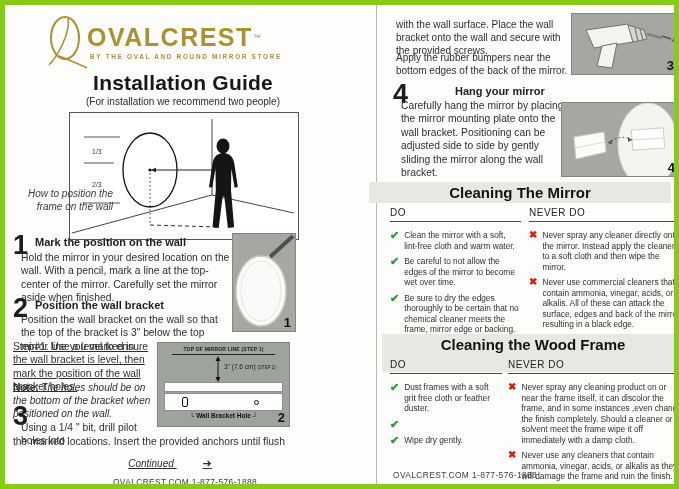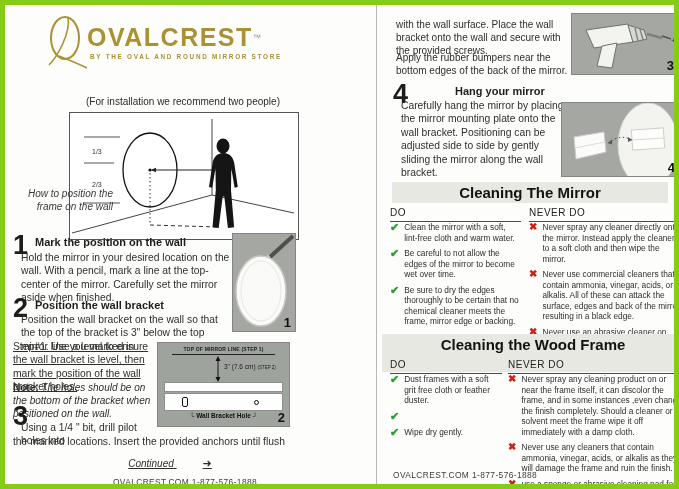--- a/index.html
+++ b/index.html
@@ -42,21 +42,21 @@
   .f2-bar-top { position:absolute; top:39px; left:6px; right:6px; height:8px; background:#fefefe; border:1px solid #8d918b; }
   .f2-bar-bottom { position:absolute; top:50px; left:6px; right:6px; height:16px; background:#fefefe; border:1px solid #8d918b; }
   .f2-slot { position:absolute; top:54px; left:24px; width:4px; height:8px; border:1px solid #111; border-radius:2px; background:#fff; }
   .f2-hole { position:absolute; top:57px; right:30px; width:3px; height:3px; border:1px solid #111; border-radius:50%; background:#fff; }
   .f2-hole-label { position:absolute; top:69px; left:0; width:100%; text-align:center; font-size:6.5px; font-weight:bold; color:#111; white-space:nowrap; }
 
   
   .r-para { font-size:10px; line-height:1.32; color:#2e2e2e; }
   .section-band { background:#e8e8e2; text-align:center; }
   .section-title { font-size:15px; font-weight:bold; color:#121212; line-height:21px; }
-  .col-head { font-size:10px; letter-spacing:0.5px; color:#222; border-bottom:1.5px solid #4a4a4a; padding-bottom:3px; margin-bottom:0; }
+  .col-head { font-size:10px; letter-spacing:0.5px; color:#222; border-bottom:1.5px solid #4a4a4a; padding-bottom:3px; margin-bottom:8px; }
   .li { display:flex; gap:5px; margin-bottom:5px; align-items:flex-start; }
   .li-text { font-size:8.3px; line-height:1.27; color:#2e2e2e; }
   .check { color:#2f9a32; font-size:11px; line-height:1; font-weight:bold; flex:0 0 auto; }
   .cross { color:#d21f14; font-size:10px; line-height:1; font-weight:bold; flex:0 0 auto; }
 </style>
 </head>
 <body>
 
 <div class="page">
   <div class="divider"></div>
@@ -66,20 +66,21 @@
       <ellipse cx="24" cy="27" rx="14" ry="21" fill="none" stroke="#a99134" stroke-width="2"></ellipse>
       <path d="M8,54 C16,46 30,22 27,6" fill="none" stroke="#a99134" stroke-width="1.6"></path>
       <path d="M18,45 C28,49 38,53 46,57" fill="none" stroke="#a99134" stroke-width="1.4"></path>
     </svg>
   </div>
   <div class="abs" style="left:82px; top:18px;">
     <span class="logo-name">OVALCREST</span><span class="logo-tm">™</span>
   </div>
   <div class="abs logo-tagline" style="left:85px; top:48px;">BY THE OVAL AND ROUND MIRROR STORE</div>
 
+  <div class="abs guide-title" style="left:0; top:66px; width:356px;">Installation Guide</div>
   <div class="abs guide-subtitle" style="left:0; top:91px; width:356px;">(For installation we recommend two people)</div>
 
   <div class="abs diagram-box" style="left:64px; top:107px; width:228px; height:126px;">
     <svg width="226" height="124" viewBox="0 0 226 124">
       <line x1="142" y1="6" x2="142" y2="82" stroke="#444" stroke-width="1"></line>
       <line x1="142" y1="82" x2="2" y2="120" stroke="#444" stroke-width="1"></line>
       <line x1="142" y1="82" x2="224" y2="100" stroke="#444" stroke-width="1"></line>
       <line x1="14" y1="24" x2="50" y2="24" stroke="#555" stroke-width="1"></line>
       <line x1="14" y1="50" x2="44" y2="50" stroke="#555" stroke-width="1"></line>
       <line x1="14" y1="90" x2="50" y2="90" stroke="#555" stroke-width="1"></line>
@@ -185,21 +186,21 @@
       </g>
       <polygon points="12,34 42,29 44,49 14,56" fill="#fbfbf9" stroke="#cfcfca" stroke-width="1"></polygon>
       <line x1="13" y1="45" x2="43" y2="39" stroke="#dddDD8" stroke-width="1"></line>
       <path d="M46,40 C56,33 62,33 70,37" fill="none" stroke="#555" stroke-width="1" stroke-dasharray="1.5,2.5"></path>
       <polygon points="46,40 50,36.5 50,41.5" fill="#555"></polygon>
       <polygon points="70,37 66,34 66,39" fill="#555"></polygon>
     </svg>
     <div class="fig-num">4</div>
   </div>
 
-  <div class="abs section-band" style="left:387px; top:177px; width:276px; height:21px;">
+  <div class="abs section-band" style="left:364px; top:177px; width:302px; height:21px;">
     <div class="section-title">Cleaning The Mirror</div>
   </div>
 
   <div class="abs" style="left:385px; top:202px; width:131px;">
     <div class="col-head">DO</div>
     <div class="li">
         <span class="check">✔</span>
         <span class="li-text">Clean the mirror with a soft, lint-free cloth and warm water.</span>
       </div>
     <div class="li">

